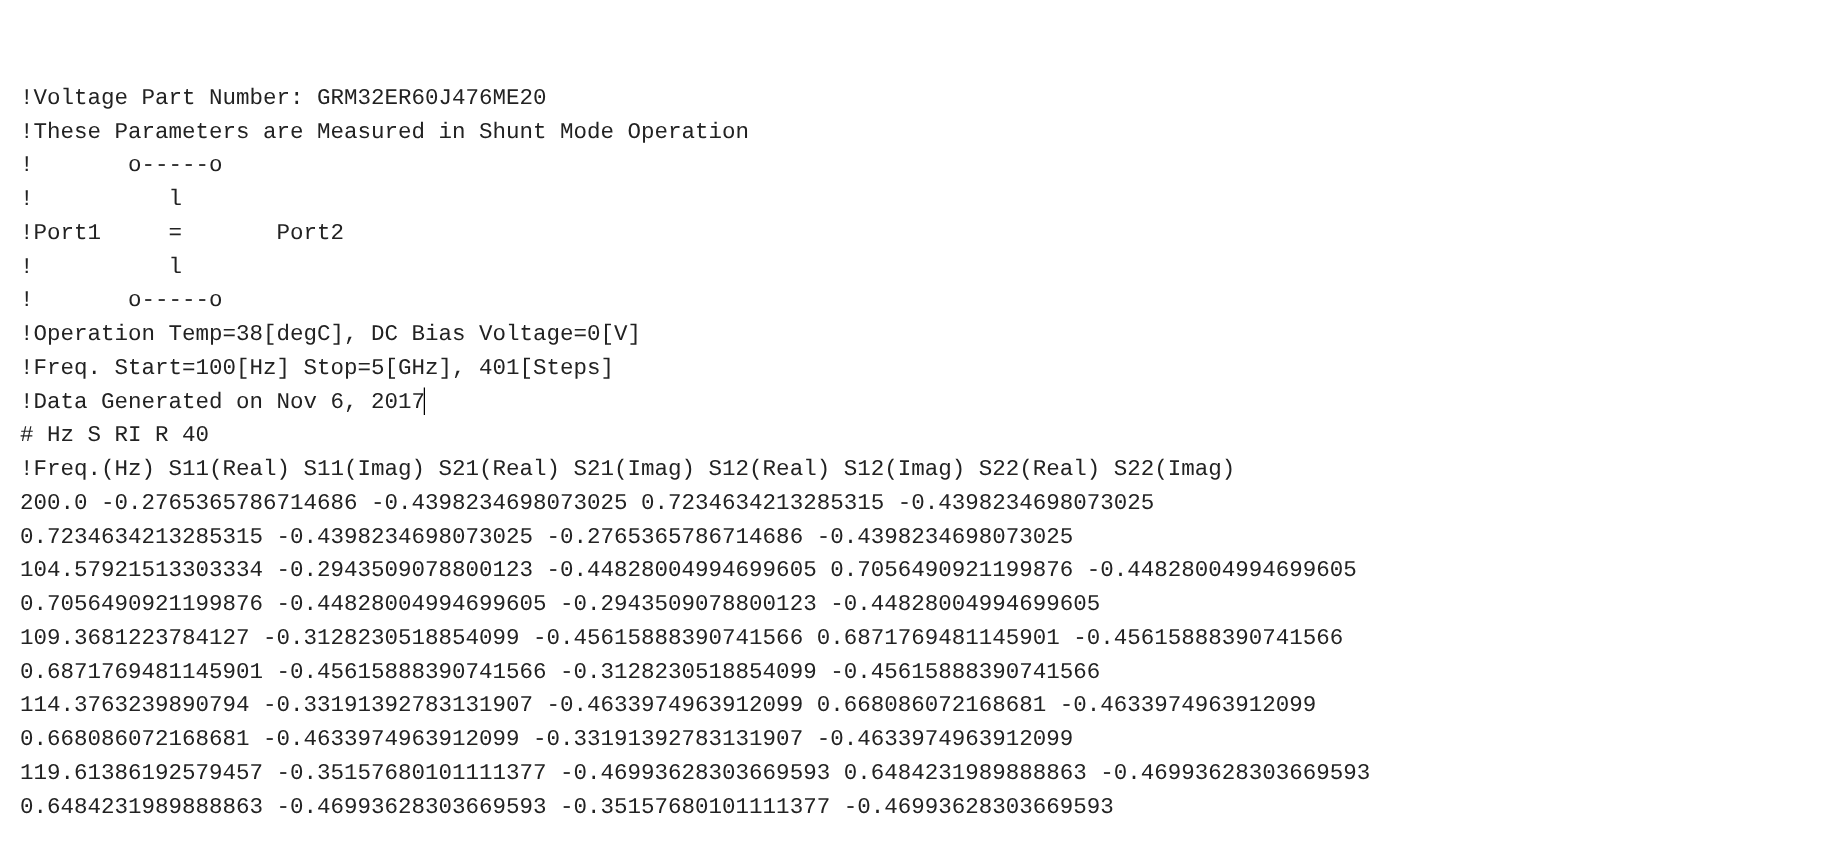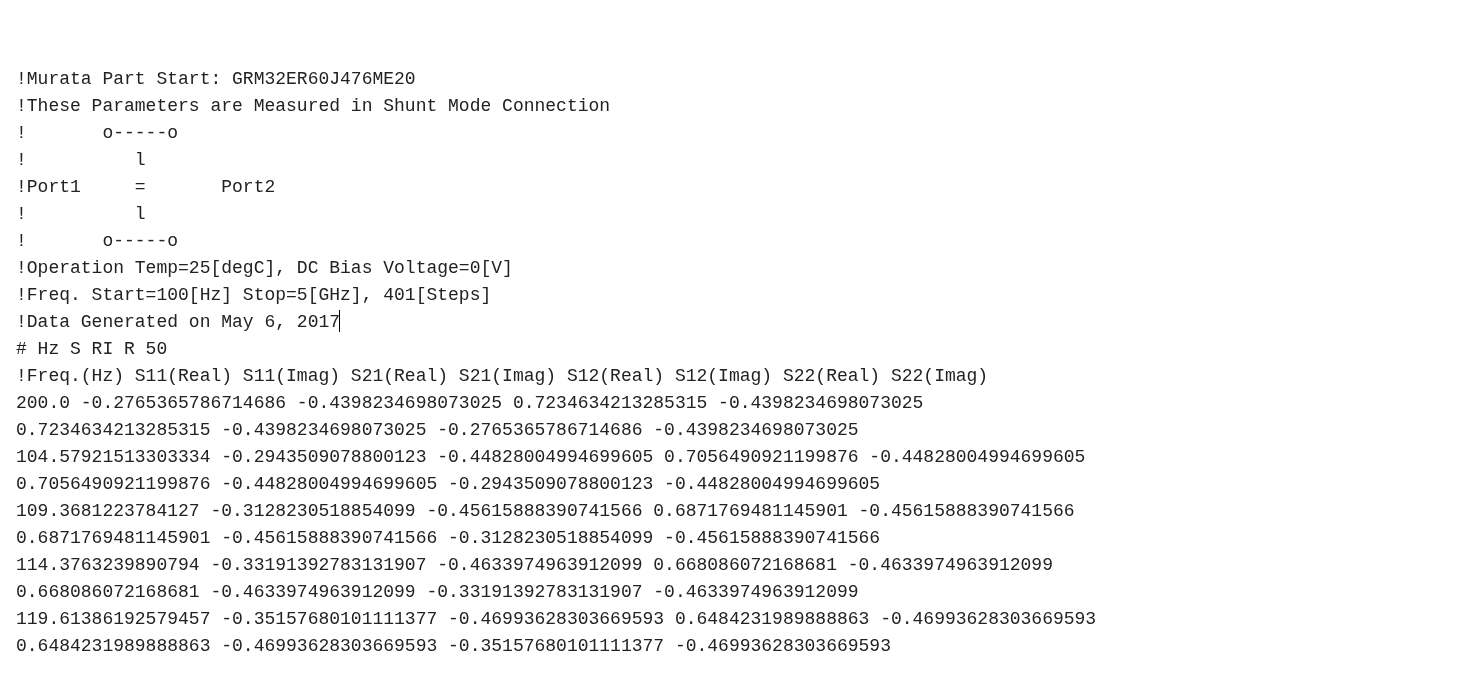--- a/index.html
+++ b/index.html
@@ -17,31 +17,31 @@
       width: 1px;
       height: 1.2em;
       background: #000;
       vertical-align: text-bottom;
       margin-left: -1px;
     }
   </style>
 </head>
 <body>
 
-<div><span>!Murata Part Start: GRM32ER60J476ME20</span>
-<span>!These Parameters are Measured in Shunt Mode Connection</span>
+<div><span>!Voltage Part Number: GRM32ER60J476ME20</span>
+<span>!These Parameters are Measured in Shunt Mode Operation</span>
 <span>!       o-----o</span>
 <span>!          l</span>
 <span>!Port1     =       Port2</span>
 <span>!          l</span>
 <span>!       o-----o</span>
-<span>!Operation Temp=25[degC], DC Bias Voltage=0[V]</span>
+<span>!Operation Temp=38[degC], DC Bias Voltage=0[V]</span>
 <span>!Freq. Start=100[Hz] Stop=5[GHz], 401[Steps]</span>
-<span>!Data Generated on May 6, 2017</span><span class="caret"></span>
-<span># Hz S RI R 50</span>
+<span>!Data Generated on Nov 6, 2017</span><span class="caret"></span>
+<span># Hz S RI R 40</span>
 <span>!Freq.(Hz) S11(Real) S11(Imag) S21(Real) S21(Imag) S12(Real) S12(Imag) S22(Real) S22(Imag)</span>
 <span>200.0 -0.2765365786714686 -0.4398234698073025 0.7234634213285315 -0.4398234698073025</span>
 <span>0.7234634213285315 -0.4398234698073025 -0.2765365786714686 -0.4398234698073025</span>
 <span>104.57921513303334 -0.2943509078800123 -0.44828004994699605 0.7056490921199876 -0.44828004994699605</span>
 <span>0.7056490921199876 -0.44828004994699605 -0.2943509078800123 -0.44828004994699605</span>
 <span>109.3681223784127 -0.3128230518854099 -0.45615888390741566 0.6871769481145901 -0.45615888390741566</span>
 <span>0.6871769481145901 -0.45615888390741566 -0.3128230518854099 -0.45615888390741566</span>
 <span>114.3763239890794 -0.33191392783131907 -0.4633974963912099 0.668086072168681 -0.4633974963912099</span>
 <span>0.668086072168681 -0.4633974963912099 -0.33191392783131907 -0.4633974963912099</span>
 <span>119.61386192579457 -0.35157680101111377 -0.46993628303669593 0.6484231989888863 -0.46993628303669593</span>

